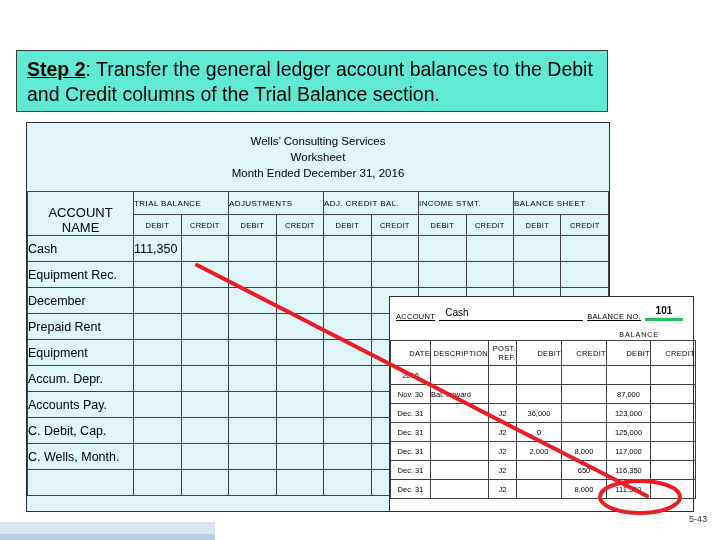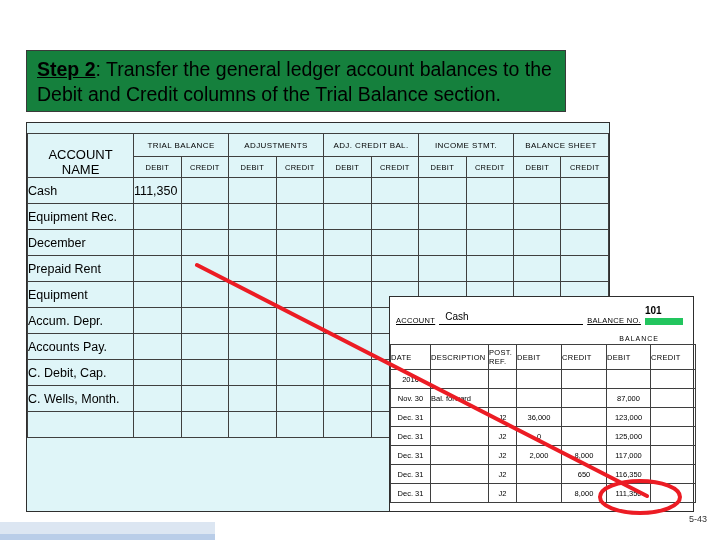--- a/index.html
+++ b/index.html
@@ -11,22 +11,22 @@
     overflow:hidden;
   }
   
   .corner-band{position:absolute;left:0;bottom:0;width:215px;height:60px;overflow:hidden;}
   .corner-band i{position:absolute;display:block;}
   .band1{left:-60px;bottom:-20px;width:300px;height:26px;background:#b9cde8;transform:skewX(-28deg);}
   .band3{left:-60px;bottom:4px;width:300px;height:14px;background:#dce6f2;transform:skewX(-28deg);}
 
   
   .step-box{
-    position:absolute;left:26px;top:50px;width:540px;height:62px;
-    border:1px solid #3a3a3a;background:#15803d;box-sizing:border-box;
+    position:absolute;left:16px;top:50px;width:592px;height:62px;
+    border:1px solid #3a3a3a;background:#5eead4;box-sizing:border-box;
     padding:6px 10px 0 10px;
   }
   .step-text{
     font-size:19.5px;color:#000;line-height:25px;
   }
   .step-label{font-weight:bold;text-decoration:underline;}
 
   
   .ws{
     position:absolute;left:26px;top:122px;width:584px;height:390px;
@@ -39,21 +39,21 @@
   .ws-title .l1{font-weight:normal;}
 
   table.ws-table{
     border-collapse:collapse;width:100%;table-layout:fixed;
     margin-top:10px;
   }
   table.ws-table td,table.ws-table th{
     border:1px solid #3f3f3f;background:#dff5f8;padding:0;
     font-weight:normal;
   }
-  .grp-head{height:22px;text-align:center;font-size:8px;letter-spacing:.4px;color:#000;vertical-align:middle;margin-top:12px;}
+  .grp-head{height:22px;font-size:8px;letter-spacing:.4px;color:#000;vertical-align:middle;margin-top:12px;}
   .sub-head{height:20px;text-align:center;font-size:7.5px;letter-spacing:.3px;color:#000;vertical-align:middle;}
   .acct-head{text-align:center;font-size:13px;vertical-align:bottom;padding-bottom:4px;}
   .row-name{height:25px;font-size:12.5px;color:#000;padding-left:4px;vertical-align:middle;white-space:nowrap;}
   .row-cell{height:25px;}
   .amt{font-size:12.5px;padding-left:3px;vertical-align:middle;}
 
   
   .ledger{
     position:absolute;left:389px;top:296px;width:305px;height:216px;
     background:#ffffff;border:1px solid #2e2e2e;box-sizing:border-box;
@@ -61,31 +61,31 @@
   }
   .ledger-top{
     display:flex;align-items:flex-end;padding:8px 6px 0 6px;font-size:8px;
   }
   .ledger-top .lbl{font-size:7.5px;letter-spacing:.3px;text-decoration:underline;}
   .acct-name{
     flex:0 0 138px;border-bottom:1px solid #000;margin:0 4px;font-size:10px;
     text-align:left;padding-left:6px;height:13px;
   }
   .acct-no{
-    flex:0 0 38px;border-bottom:7px solid #22c55e;margin-left:4px;font-size:10px;font-weight:bold;
-    height:13px;
+    flex:0 0 38px;border-bottom:3px solid #22c55e;margin-left:4px;font-size:10px;font-weight:bold;
+    text-align:center;height:13px;
   }
   .balance-word{text-align:right;font-size:7px;letter-spacing:1px;padding:10px 34px 2px 0;}
   table.led{
     border-collapse:collapse;width:100%;table-layout:fixed;
   }
   table.led td,table.led th{
     border:1px solid #3f3f3f;font-weight:normal;font-size:7.5px;color:#000;padding:0;
   }
-  .led-h{height:24px;text-align:left;vertical-align:middle;font-size:7px;letter-spacing:.3px;}
+  .led-h{height:24px;text-align:right;vertical-align:middle;font-size:7px;letter-spacing:.3px;}
   .led-r td{height:18px;vertical-align:middle;}
   .ld{padding-left:3px;font-size:8.5px;}
   .rt{text-align:center;padding-right:4px;font-size:8.5px;}
   .ctr{text-align:center;font-size:8.5px;}
 
   
   .red-line{
     position:absolute;left:0;top:0;width:720px;height:540px;pointer-events:none;
   }
   .slide-no{
@@ -101,20 +101,25 @@
 
 </div>
 
 <div class="step-box">
   <div class="step-text">
     <span class="step-label">Step 2</span><span>: Transfer the general ledger account balances to the Debit and Credit columns of the Trial Balance section.</span>
   </div>
 </div>
 
 <div class="ws">
+  <div class="ws-title">
+    <div class="l1">Wells’ Consulting Services</div>
+    <div class="l2">Worksheet</div>
+    <div class="l3">Month Ended December 31, 2016</div>
+  </div>
 
   <table class="ws-table">
     <colgroup>
       <col style="width:105px">
       <col style="width:47px">
         <col style="width:47px">
       <col style="width:47px">
         <col style="width:47px">
       <col style="width:47px">
         <col style="width:47px">

